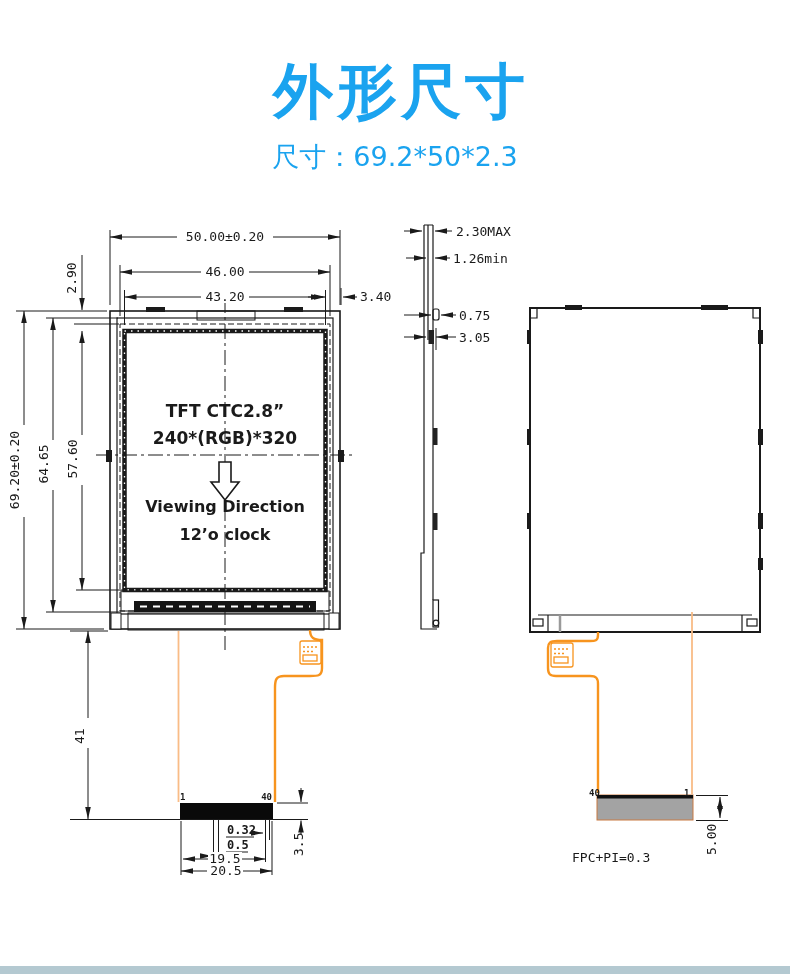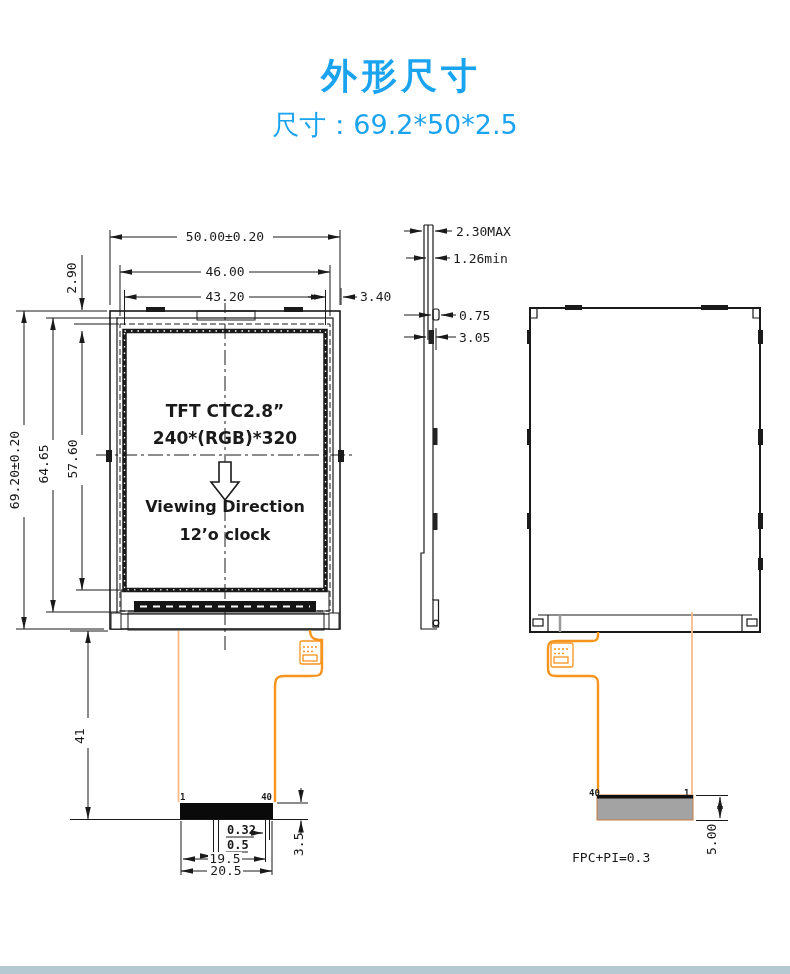--- a/index.html
+++ b/index.html
@@ -1,19 +1,19 @@
 <!DOCTYPE html>
 <html style="--accent: #1AA3EF; --line: #1a1a1a; --fpc: #F7941E; --fpc-light: #F9BC86; --gray: #A3A3A3; --footer: #B4C9D1;"><head>
 <meta charset="utf-8">
 <style>
   html,body{margin:0;padding:0;background:#ffffff;}
   body{width:790px;height:974px;position:relative;overflow:hidden;
        font-family:"DejaVu Sans",sans-serif;}
   .header{position:absolute;top:0;left:0;width:790px;text-align:center;z-index:2;}
-  .title{margin-top:52px;font-size:36px;font-weight:bold;letter-spacing:4px;
+  .title{margin-top:52px;font-size:60px;font-weight:bold;letter-spacing:4px;
          color:var(--accent);font-family:"DejaVu Sans",sans-serif;padding-left:12px;}
   .subtitle{margin-top:6px;font-size:27px;font-weight:400;color:var(--accent);
             font-family:"DejaVu Sans",sans-serif;}
   svg{position:absolute;top:0;left:0;z-index:1;}
   .ln{stroke:var(--line);stroke-width:1.2;fill:none;}
   .ln15{stroke:var(--line);stroke-width:1.6;fill:none;}
   .ln2{stroke:var(--line);stroke-width:2;fill:none;}
   .thick{stroke:var(--line);stroke-width:4.5;fill:none;}
   .dimln{stroke:var(--line);stroke-width:1;fill:none;}
   .dim{font-family:"DejaVu Sans Mono",monospace;font-size:13px;fill:var(--line);}
@@ -27,21 +27,21 @@
   .wbg{fill:#ffffff;}
   .tab{fill:var(--line);}
   .footer-bar{position:absolute;left:0;bottom:0;width:790px;height:8px;
               background:var(--footer);z-index:3;}
 </style>
 </head>
 <body>
 
 <div class="header">
   <div class="title">外形尺寸</div>
-  <div class="subtitle">尺寸：69.2*50*2.5</div>
+  <div class="subtitle">尺寸：69.2*50*2.3</div>
 </div>
 
 <svg width="790" height="974" viewBox="0 0 790 974">
   <defs>
     <marker id="arr" markerWidth="13" markerHeight="8" refX="12" refY="3.2" orient="auto-start-reverse" markerUnits="userSpaceOnUse">
       <path d="M0,0.4 L12,3.2 L0,6 Z" fill="#1a1a1a"></path>
     </marker>
     <pattern id="hx" width="7" height="7" patternUnits="userSpaceOnUse">
       <path d="M0,0 L7,7 M7,0 L0,7" stroke="#141414" stroke-width="1.1"></path>
     </pattern>

